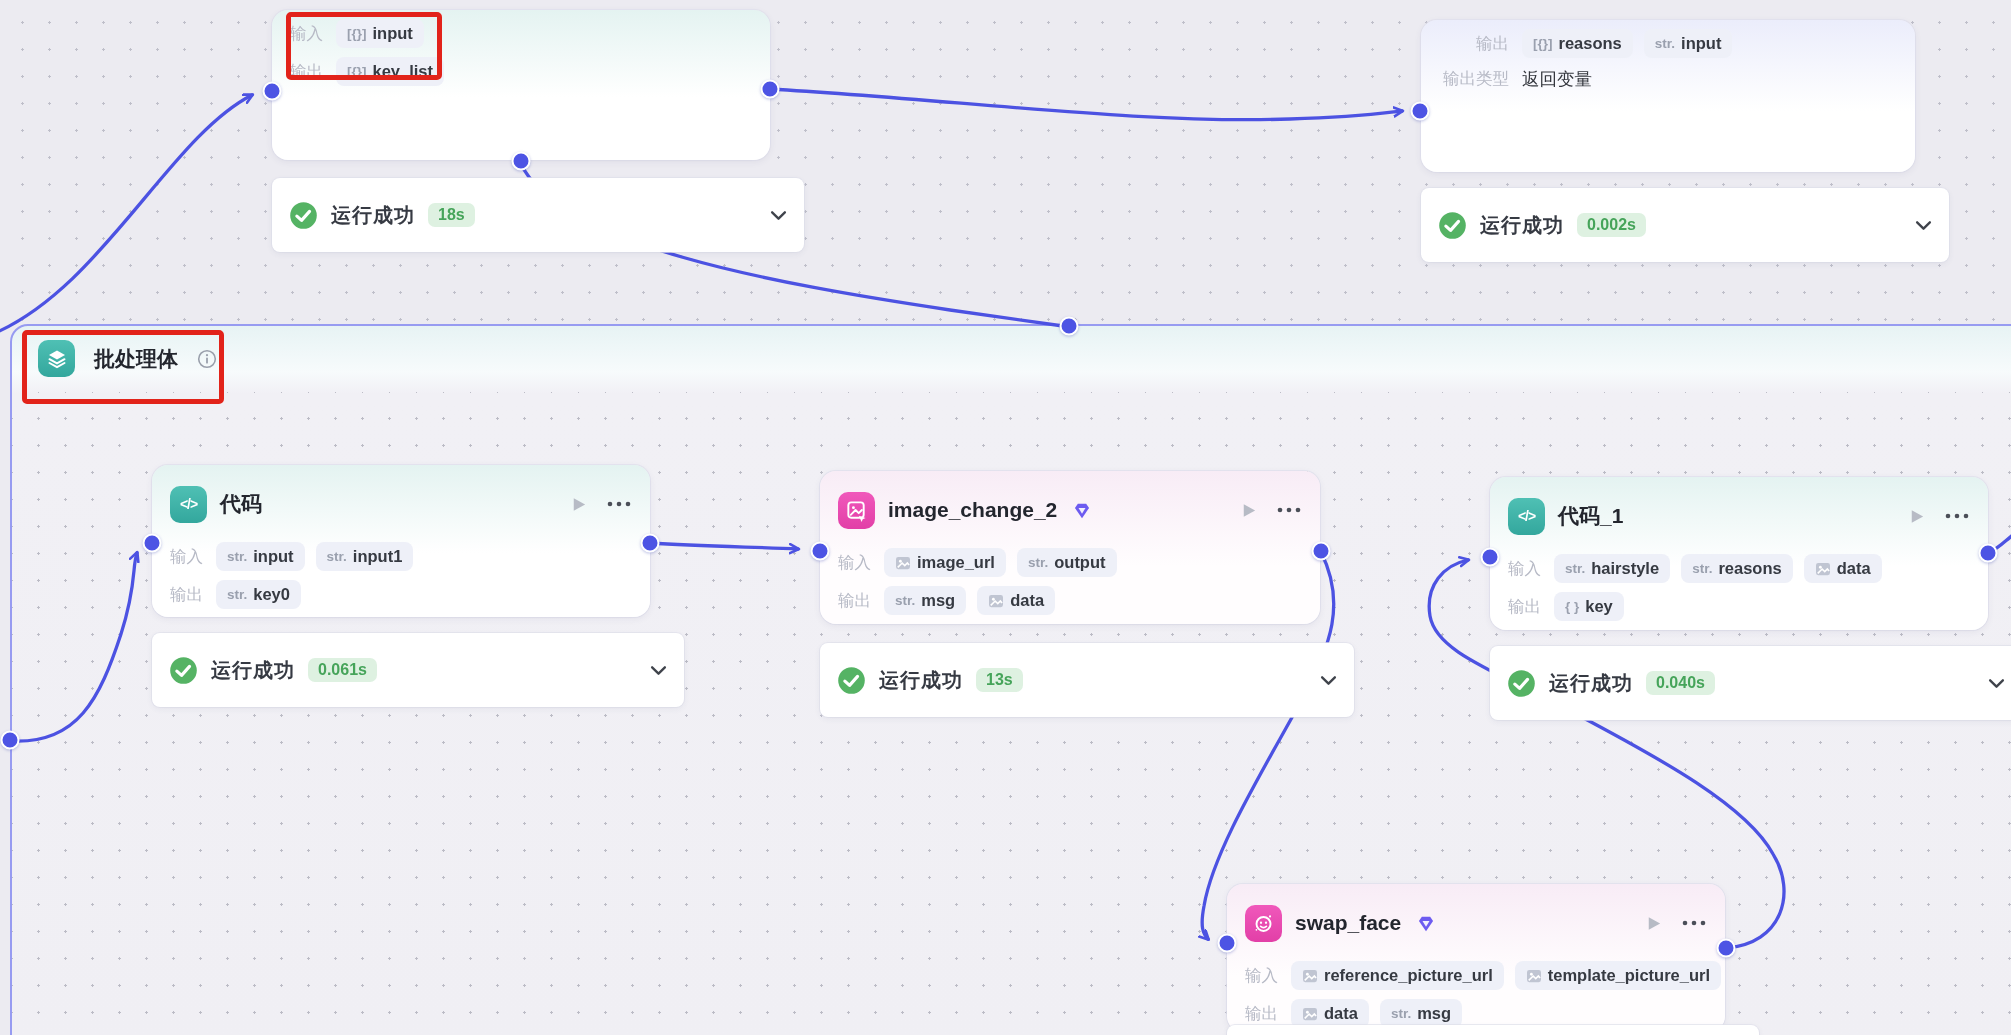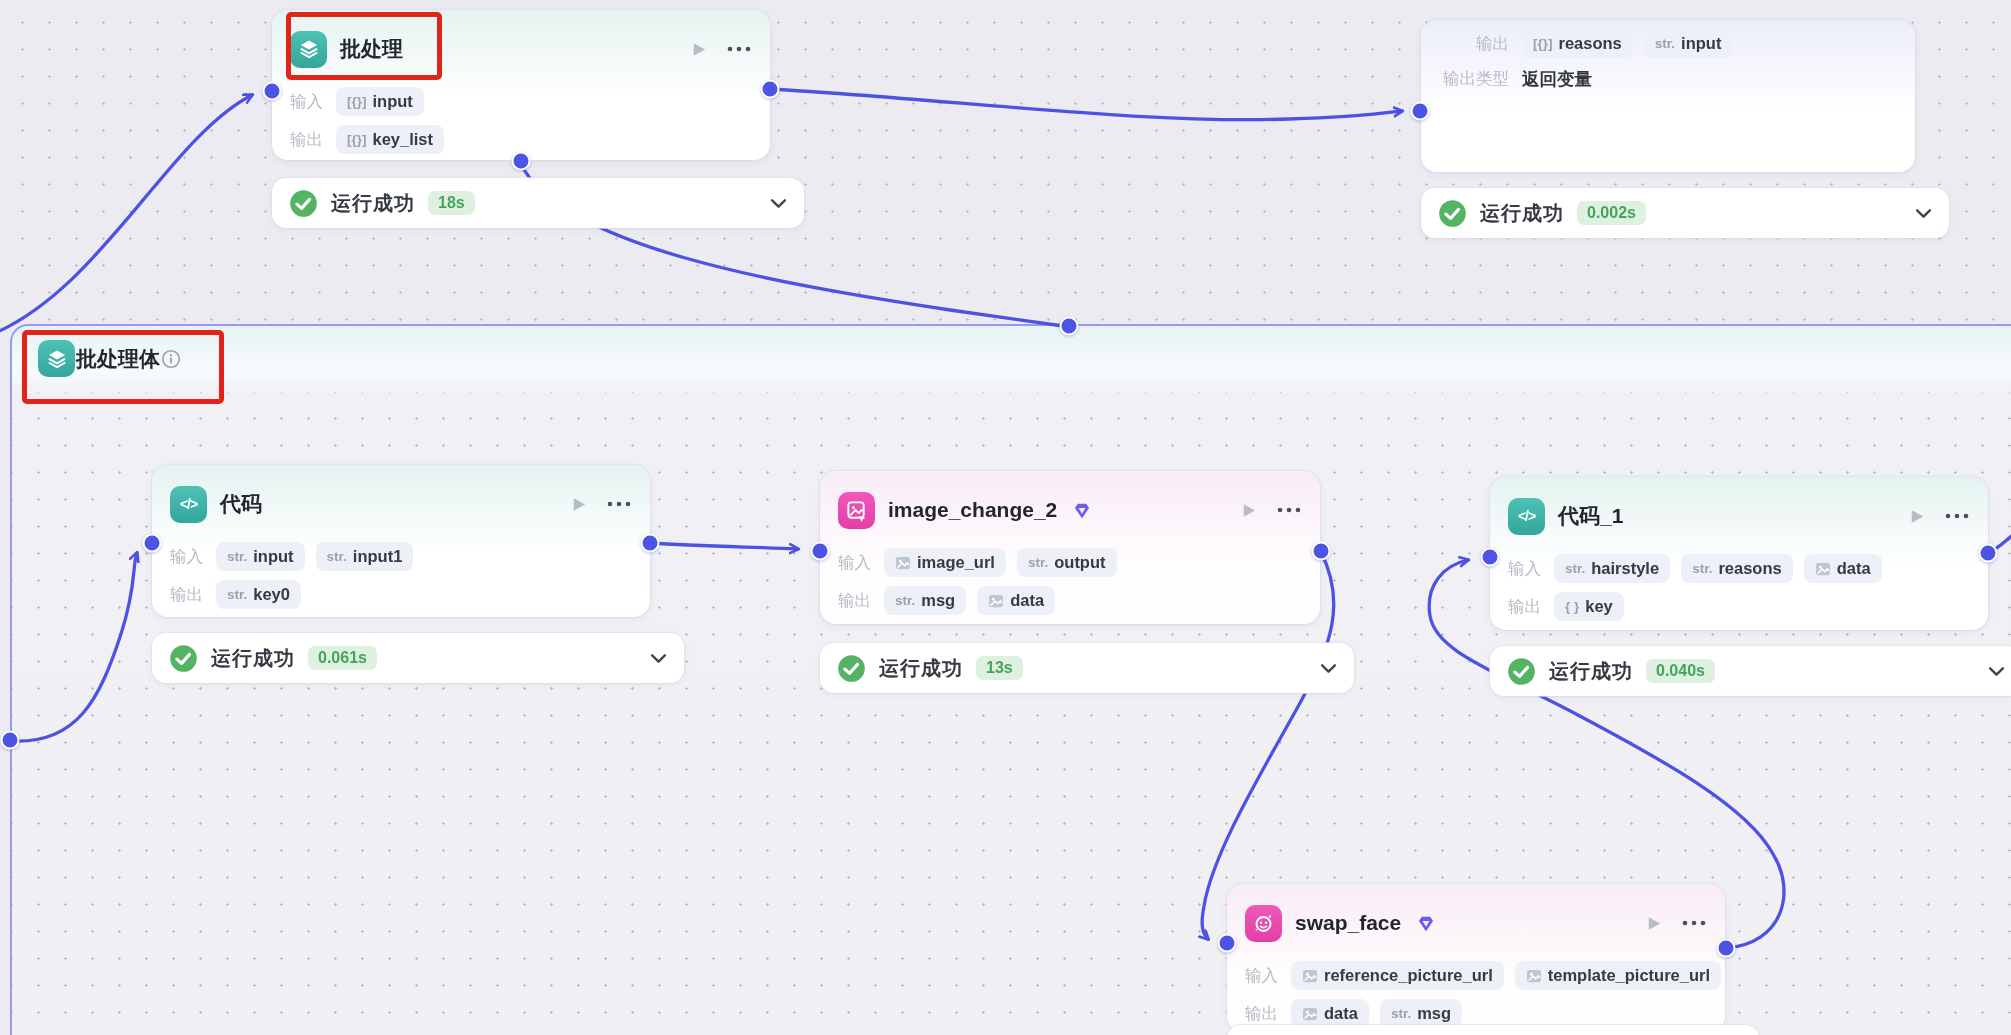--- a/index.html
+++ b/index.html
@@ -15,21 +15,21 @@
     position:absolute;left:10px;top:324px;width:2030px;height:740px;
     border:2px solid #979bf1;border-radius:18px;
     background:linear-gradient(180deg,#e7f3f4 0%,#f7fbfc 46px,#f1f0f5 68px,#f0eff4 100%);
     z-index:1;
   }
   .loop-container::after{
     content:"";position:absolute;left:0;right:0;top:66px;bottom:0;
     background-image:radial-gradient(circle,#bcbcc6 1.3px,rgba(0,0,0,0) 1.4px);
     background-size:27px 27px;background-position:13px 13px;
   }
-  .loop-head{position:absolute;left:26px;top:14px;display:flex;align-items:center;gap:1px;z-index:2}
+  .loop-head{position:absolute;left:26px;top:14px;display:flex;align-items:center;gap:19px;z-index:2}
   
   .edges{position:absolute;left:0;top:0;z-index:2}
   
   .node{
     position:absolute;border-radius:16px;background:#fff;
     box-shadow:0 2px 7px rgba(60,70,120,.08),0 0 0 1px rgba(226,226,237,.75);
     z-index:3;
   }
   .tint-teal{background:linear-gradient(180deg,#e4f3f1 0%,#ffffff 58%);}
   .tint-pink{background:linear-gradient(180deg,#f8ecf6 0%,#fffdfe 62%);}
@@ -42,26 +42,26 @@
   .nicon .code-glyph{color:#fff;font-weight:700;font-size:14px;font-family:"Liberation Sans",sans-serif;letter-spacing:-1px;}
   .ntitle{font-size:21px;font-weight:700;color:#23262e;white-space:nowrap;}
   .gem{display:flex;margin-left:2px;}
   .head-actions{margin-left:auto;display:flex;align-items:center;gap:18px;}
   .nrow{display:flex;align-items:center;gap:13px;padding:0 18px;margin-top:9px;}
   .rlabel{font-size:16.5px;color:#b7bac6;flex:0 0 auto;}
   .wide-label .rlabel{min-width:70px;text-align:right;}
   .pills{display:flex;gap:11px;align-items:center;}
   .pill{display:inline-flex;align-items:center;gap:6px;background:#eef0f8;border-radius:8px;padding:5px 11px;font-size:16.5px;font-weight:600;color:#363a42;white-space:nowrap;}
   .ptype{color:#9aa0ae;font-size:13.5px;font-weight:600;display:inline-flex;align-items:center;}
-  .rvalue{font-size:17.5px;font-weight:700;color:#33363d;}
+  .rvalue{font-size:17.5px;font-weight:400;color:#33363d;}
   
   .status{
-    position:absolute;height:50px;background:#fff;border-radius:14px;
+    position:absolute;height:50px;background:#fff;border-radius:8px;
     box-shadow:0 2px 6px rgba(60,70,120,.07),0 0 0 1px rgba(226,226,237,.7);
-    display:flex;align-items:center;padding:0 17px;gap:13px;z-index:3;
+    display:flex;align-items:center;padding:12px 17px;gap:13px;z-index:3;
   }
   .stext{font-size:20px;font-weight:700;color:#363a43;letter-spacing:1px;}
   .sbadge{background:#def1e1;color:#46a45a;font-size:16px;font-weight:600;padding:3px 10px;border-radius:7px;}
   .chev{margin-left:auto;display:flex;}
   
   .port{position:absolute;width:15px;height:15px;border-radius:50%;background:#4d54e4;border:2.5px solid #fff;
         box-shadow:0 1px 3px rgba(70,80,180,.35);z-index:4;transform:translate(-50%,-50%);}
   .hl{position:absolute;border:5px solid #e2231a;border-radius:5px;z-index:5;pointer-events:none;}
 </style>
 </head>
@@ -101,46 +101,20 @@
       <path d="M 521,164 C 560,245 770,283 950,310 C 1020,320 1048,324 1063,326"></path>
       <path d="M 10,741 C 78,745 100,698 121,634 C 137,584 132,566 137,553" marker-end="url(#arr)"></path>
       <path d="M 650,543 C 698,546 752,547 798,549" marker-end="url(#arr)"></path>
       <path d="M 1321,552 C 1346,602 1332,645 1300,703 C 1262,772 1213,852 1204,906 C 1200,927 1203,934 1208,939" marker-end="url(#arr)"></path>
       <path d="M 1726,948 C 1782,944 1797,893 1773,854 C 1747,806 1661,759 1576,714 C 1490,669 1436,651 1430,616 C 1425,585 1444,565 1468,560" marker-end="url(#arr)"></path>
       <path d="M 1988,553 C 1998,549 2004,542 2014,534"></path>
     </g>
   </svg>
 
   <div class="node tint-teal" style="left:272px;top:10px;width:498px;height:150px;">
-    <div class="node-head">
-      <span class="nicon teal">
-        <svg width="24" height="24" viewBox="0 0 24 24">
-            <path d="M12 3.5 L20 8 L12 12.5 L4 8 Z" fill="#fff"></path>
-            <path d="M4.5 12.2 L12 16.4 L19.5 12.2" stroke="#fff" stroke-width="2" fill="none" stroke-linecap="round" stroke-linejoin="round"></path>
-            <path d="M4.5 16 L12 20.2 L19.5 16" stroke="#fff" stroke-width="2" fill="none" stroke-linecap="round" stroke-linejoin="round"></path>
-          </svg>
-      </span>
-      <span class="ntitle">批处理</span>
-      <span class="head-actions">
-        <span style="display:flex;">
-            <svg width="19" height="19" viewBox="0 0 20 20">
-              <path d="M5 3.5 L17 10 L5 16.5 Z" fill="#b7bbc5"></path>
-            </svg>
-          </span>
-        <span style="display:flex;">
-            <svg width="26" height="8" viewBox="0 0 26 8">
-              <g fill="#4b4f58">
-                <circle cx="4" cy="4" r="2.3"></circle>
-                <circle cx="13" cy="4" r="2.3"></circle>
-                <circle cx="22" cy="4" r="2.3"></circle>
-              </g>
-            </svg>
-          </span>
-      </span>
-    </div>
     <div class="nrow">
         <span class="rlabel">输入</span>
         <span class="pills">
           <span class="pill">
             <span class="ptype">[{}]</span>
             <span>input</span>
           </span>
         </span>
       </div>
     <div class="nrow">

